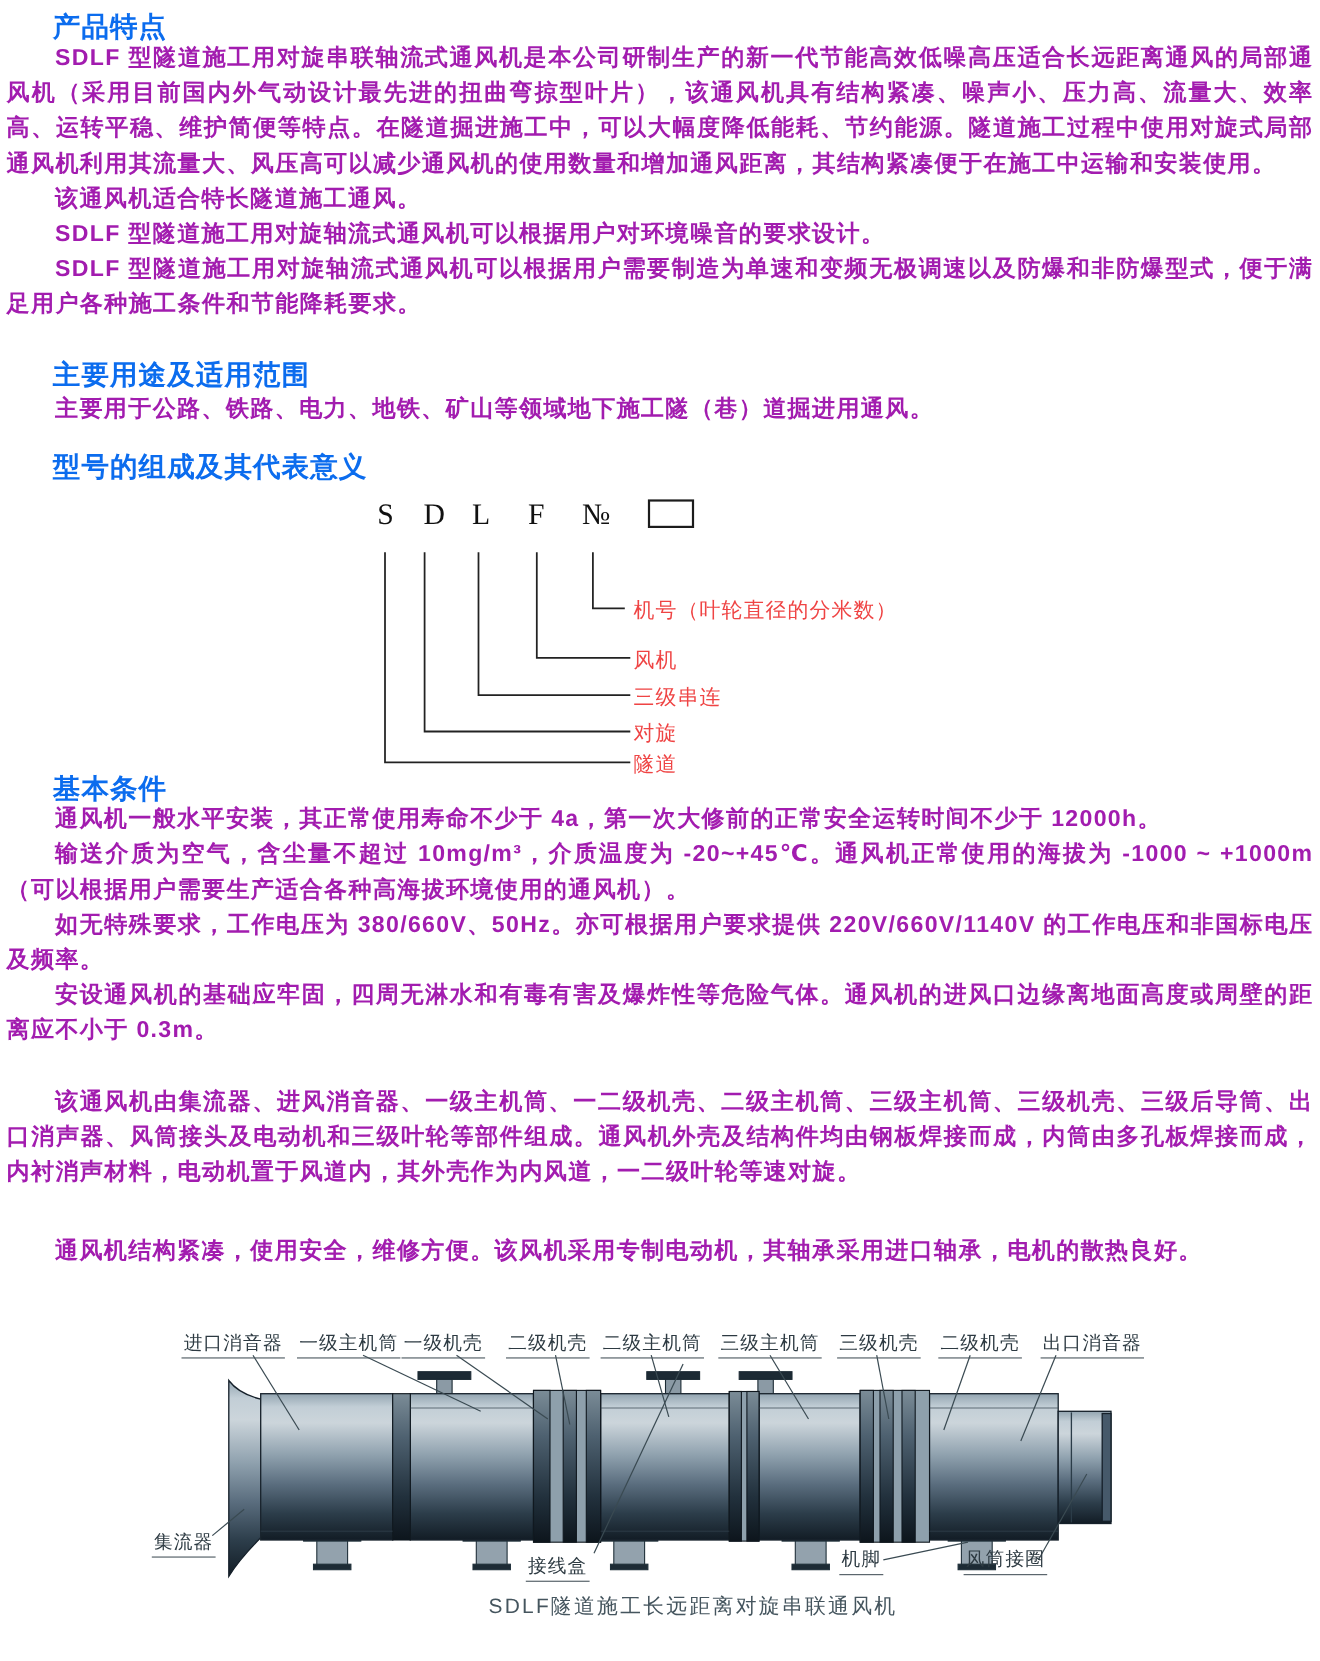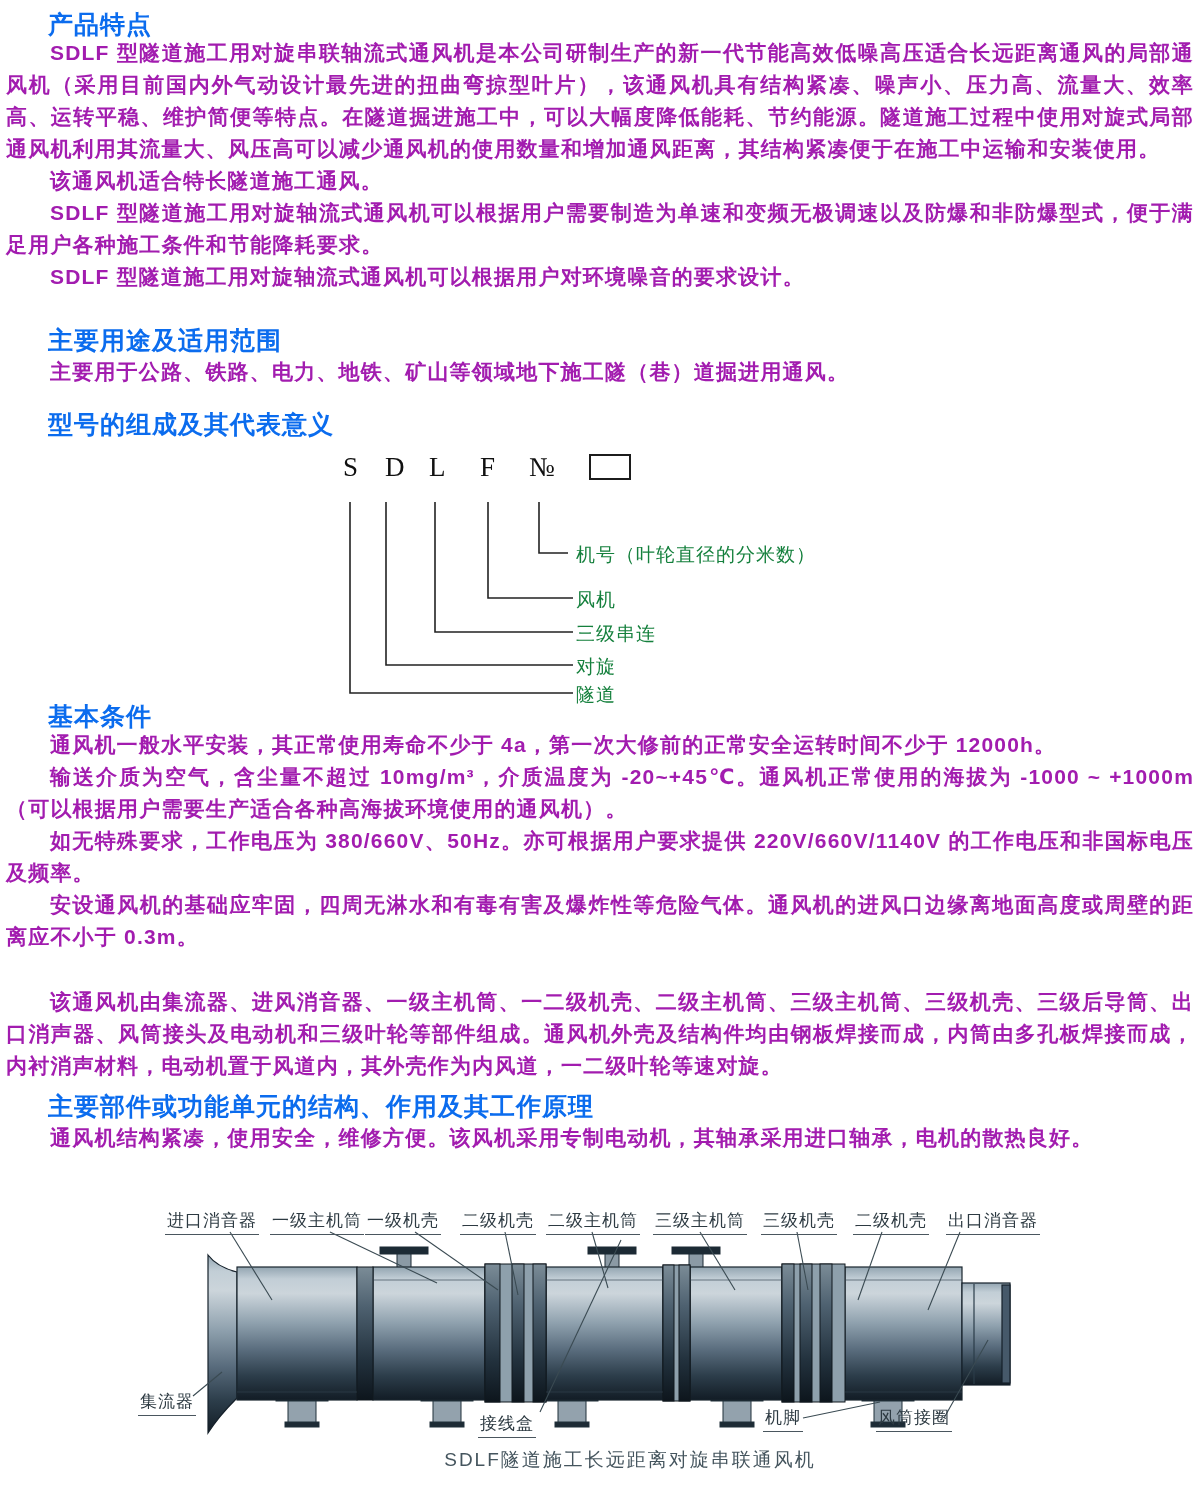--- a/index.html
+++ b/index.html
@@ -28,21 +28,21 @@
     position:absolute; top:12px;
     font-family:"Liberation Serif","DejaVu Serif",serif;
     font-size:27px; font-weight:400; color:#111;
   }
   .mbox {
     position:absolute; left:589px; top:14px; width:42px; height:26px;
     border:2px solid #1c1c1c; background:#fff;
   }
   .mlabel {
     position:absolute; left:576px; white-space:nowrap;
-    font-size:19px; font-weight:400; color:#15803d; letter-spacing:1px;
+    font-size:19px; font-weight:400; color:#ef4444; letter-spacing:1px;
   }
   .model-diagram svg, .fan-diagram svg { position:absolute; left:0; top:0; }
   
   .fan-diagram { position:absolute; left:0; top:1200px; width:1200px; height:300px; }
   .part-label {
     position:absolute; white-space:nowrap;
     font-size:17px; font-weight:400; color:#2d3a42; letter-spacing:1px;
     border-bottom:1px solid #4a565e; padding:0 2px 2px 2px;text-align:center;
   }
   .fan-caption {
@@ -52,22 +52,22 @@
 </style>
 </head>
 <body>
 
 <div class="page">
 
   <h2 class="sec-h" style="top:8px">产品特点</h2>
   <div class="body-block" style="top:37px">
     <p>SDLF 型隧道施工用对旋串联轴流式通风机是本公司研制生产的新一代节能高效低噪高压适合长远距离通风的局部通风机（采用目前国内外气动设计最先进的扭曲弯掠型叶片），该通风机具有结构紧凑、噪声小、压力高、流量大、效率高、运转平稳、维护简便等特点。在隧道掘进施工中，可以大幅度降低能耗、节约能源。隧道施工过程中使用对旋式局部通风机利用其流量大、风压高可以减少通风机的使用数量和增加通风距离，其结构紧凑便于在施工中运输和安装使用。</p>
     <p>该通风机适合特长隧道施工通风。</p>
+    <p>SDLF 型隧道施工用对旋轴流式通风机可以根据用户对环境噪音的要求设计。</p>
     <p>SDLF 型隧道施工用对旋轴流式通风机可以根据用户需要制造为单速和变频无极调速以及防爆和非防爆型式，便于满足用户各种施工条件和节能降耗要求。</p>
-    <p>SDLF 型隧道施工用对旋轴流式通风机可以根据用户对环境噪音的要求设计。</p>
   </div>
 
   <h2 class="sec-h" style="top:324px">主要用途及适用范围</h2>
   <div class="body-block" style="top:356px">
     <p>主要用于公路、铁路、电力、地铁、矿山等领域地下施工隧（巷）道掘进用通风。</p>
   </div>
 
   <h2 class="sec-h" style="top:408px">型号的组成及其代表意义</h2>
 
   <div class="model-diagram">
@@ -98,21 +98,20 @@
     <p>通风机一般水平安装，其正常使用寿命不少于 4a，第一次大修前的正常安全运转时间不少于 12000h。</p>
     <p>输送介质为空气，含尘量不超过 10mg/m³，介质温度为 -20~+45℃。通风机正常使用的海拔为 -1000 ~ +1000m（可以根据用户需要生产适合各种高海拔环境使用的通风机）。</p>
     <p>如无特殊要求，工作电压为 380/660V、50Hz。亦可根据用户要求提供 220V/660V/1140V 的工作电压和非国标电压及频率。</p>
     <p>安设通风机的基础应牢固，四周无淋水和有毒有害及爆炸性等危险气体。通风机的进风口边缘离地面高度或周壁的距离应不小于 0.3m。</p>
   </div>
 
   <div class="body-block" style="top:986px">
     <p>该通风机由集流器、进风消音器、一级主机筒、一二级机壳、二级主机筒、三级主机筒、三级机壳、三级后导筒、出口消声器、风筒接头及电动机和三级叶轮等部件组成。通风机外壳及结构件均由钢板焊接而成，内筒由多孔板焊接而成，内衬消声材料，电动机置于风道内，其外壳作为内风道，一二级叶轮等速对旋。</p>
   </div>
 
-  <h2 class="sec-h" style="top:1090px">主要部件或功能单元的结构、作用及其工作原理</h2>
   <div class="body-block" style="top:1122px">
     <p>通风机结构紧凑，使用安全，维修方便。该风机采用专制电动机，其轴承采用进口轴承，电机的散热良好。</p>
   </div>
 
   <div class="fan-diagram">
     <svg width="1200" height="300" viewBox="0 0 1200 300">
       <defs>
         <linearGradient id="cyl" x1="0" y1="0" x2="0" y2="1">
           <stop offset="0" stop-color="#93a5b1"></stop>
           <stop offset="0.09" stop-color="#c2ced6"></stop>

